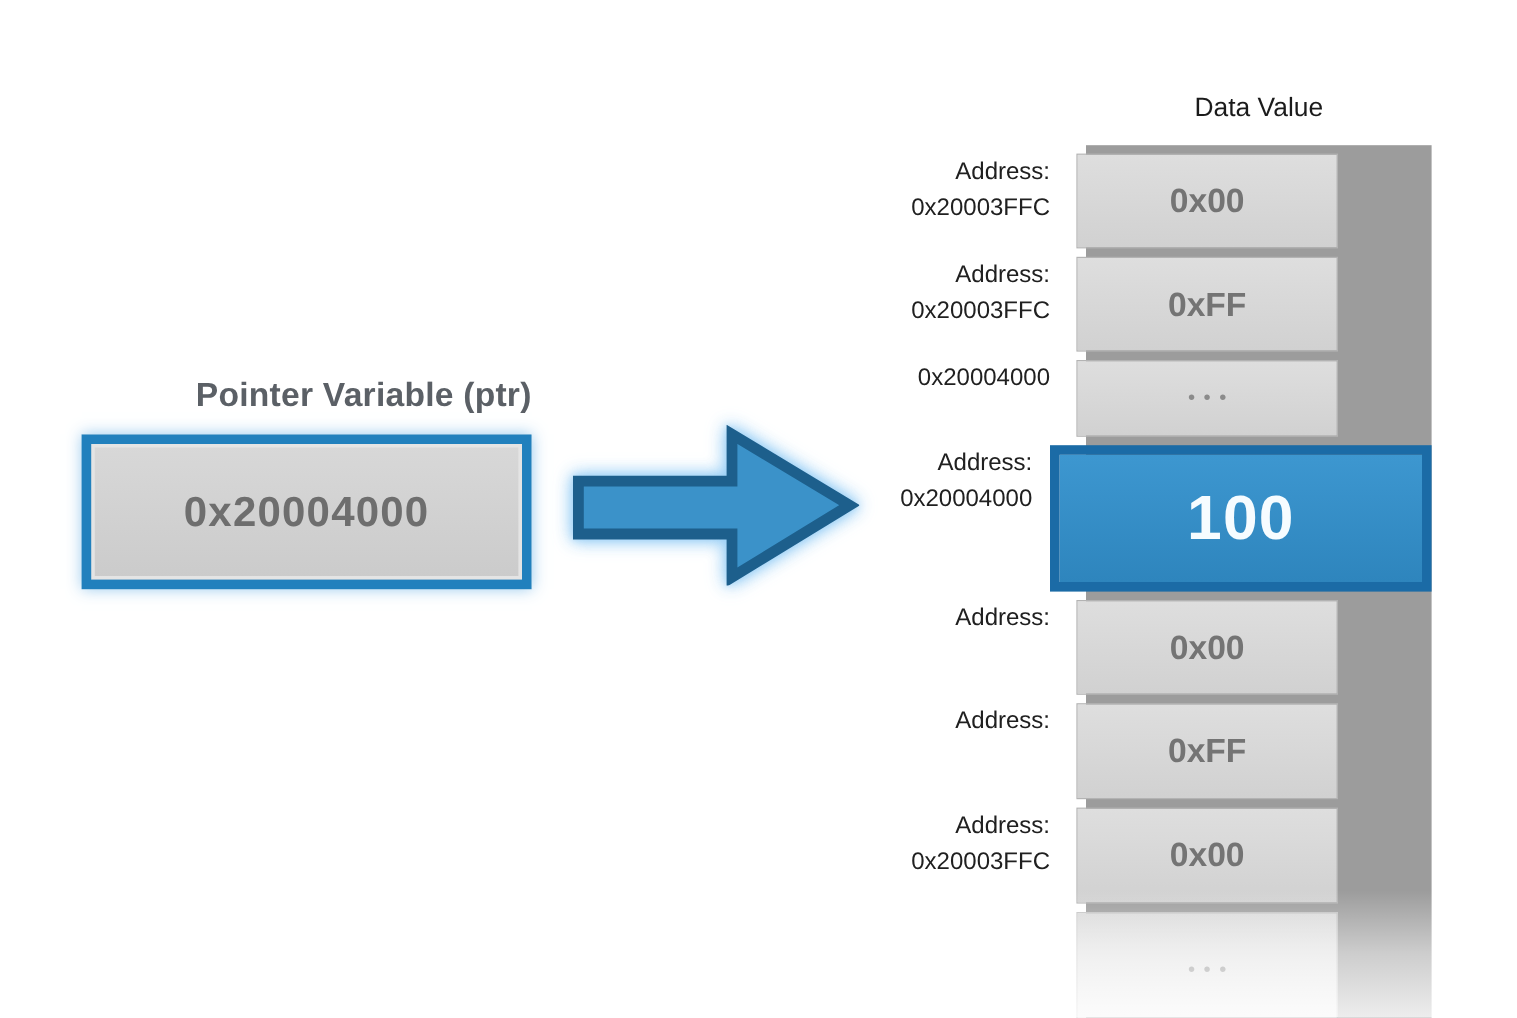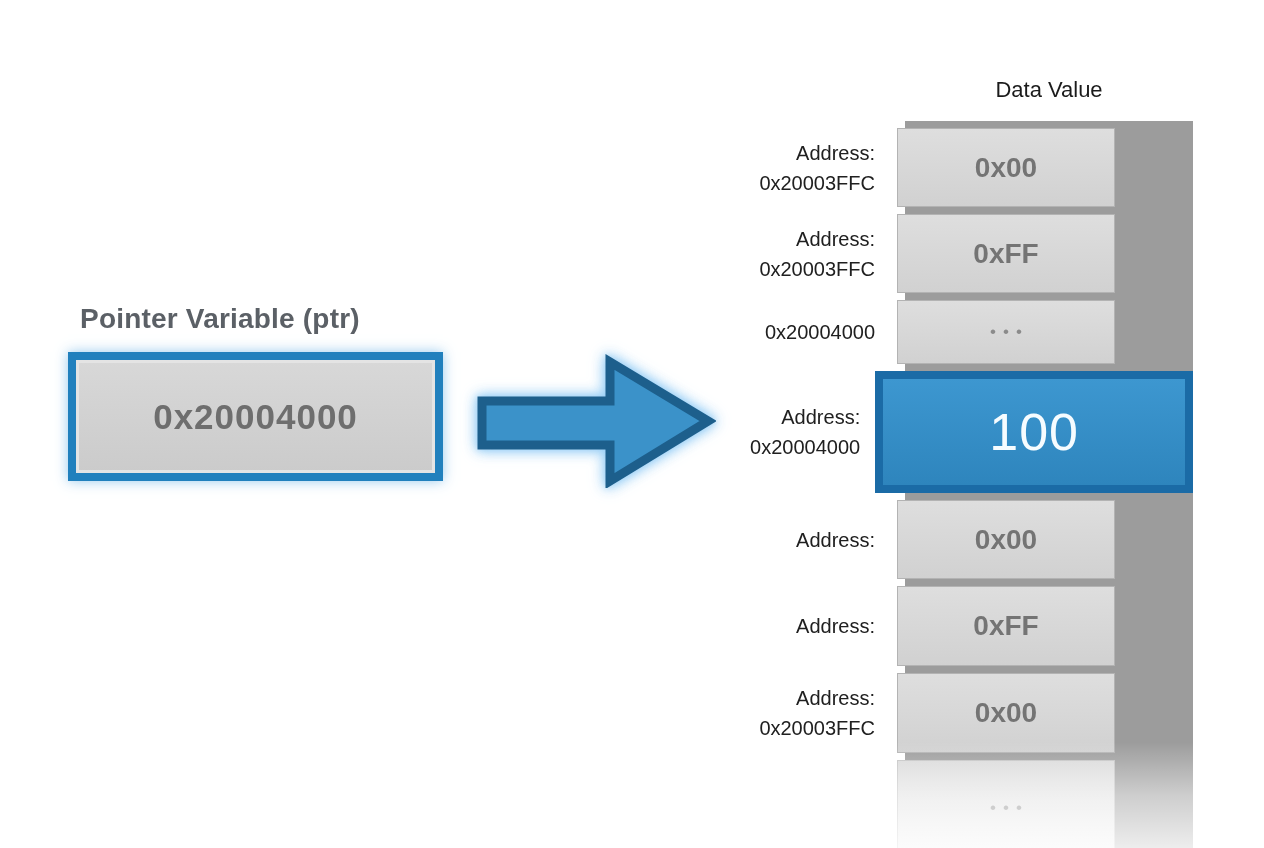--- a/index.html
+++ b/index.html
@@ -3,21 +3,21 @@
 <meta charset="utf-8">
 <style>
   html, body { margin:0; padding:0; }
   body {
     width:1264px; height:848px; position:relative; overflow:hidden;
     background:#ffffff;
     font-family:"Liberation Sans","DejaVu Sans",sans-serif;
   }
 
   
-  .pointer-section { position:absolute; left:68px; top:303px; }
+  .pointer-section { position:absolute; left:68px; top:313px;text-align:right; }
   .pointer-title {
     margin:0 0 17px 12px;
     font-size:28px; font-weight:700; color:#5b6066; letter-spacing:.2px;
   }
   .pointer-box {
     width:375px; height:129px; box-sizing:border-box;
     border:8px solid #2180bd;
     background:linear-gradient(#d8d8d8,#cbcbcb);
     box-shadow:0 0 12px rgba(140,195,235,.9), inset 0 0 0 3px #e4e4e4;
     display:flex; align-items:center; justify-content:center;
@@ -38,21 +38,21 @@
     position:absolute; left:215px; top:0; width:288px; height:735px;
     background:#9c9c9c;
   }
   .mem-rows {
     position:relative; z-index:1;
     display:flex; flex-direction:column; gap:7px; padding-top:7px;
   }
   .mem-row { display:flex; align-items:stretch; }
   .row-label {
     width:200px; padding-right:15px; box-sizing:border-box;
-    text-align:right; display:flex; flex-direction:column; justify-content:center;
+    text-align:right; display:flex; flex-direction:column; justify-content:flex-start;
     font-size:20px; line-height:30px; color:#202020;
   }
   .cellbox {
     margin-left:22px; width:218px; box-sizing:border-box;
     background:linear-gradient(#dedede,#d1d1d1);
     border:1px solid #b3b3b3;
     display:flex; align-items:center; justify-content:center;
     font-size:28px; font-weight:600; color:#747474;
   }
   
@@ -63,21 +63,21 @@
   .mem-row:nth-child(4) .cellbox { height:122px; }
   .mem-row:nth-child(5) .cellbox { height:79px; }
   .mem-row:nth-child(6) .cellbox { height:80px; }
   .mem-row:nth-child(7) .cellbox { height:80px; }
   .mem-row:nth-child(8) .cellbox { height:96px; }
 
   .cellbox.highlighted {
     margin-left:0; width:344px;
     border:8px solid #1b6ba6;
     background:linear-gradient(#3d97d0,#2e85bd);
-    color:#f6fcff; font-size:52px; font-weight:400; letter-spacing:1px;
+    color:#f6fcff; font-size:52px; font-weight:700; letter-spacing:1px;
   }
   .cellbox.dots {
     font-size:17px; letter-spacing:7px; text-indent:7px;
     color:#8b8b8b; font-weight:400;
   }
   .cellbox.faded {
     background:linear-gradient(#d9d9d9,#ededed);
     border-color:#c2c2c2;
   }
 

